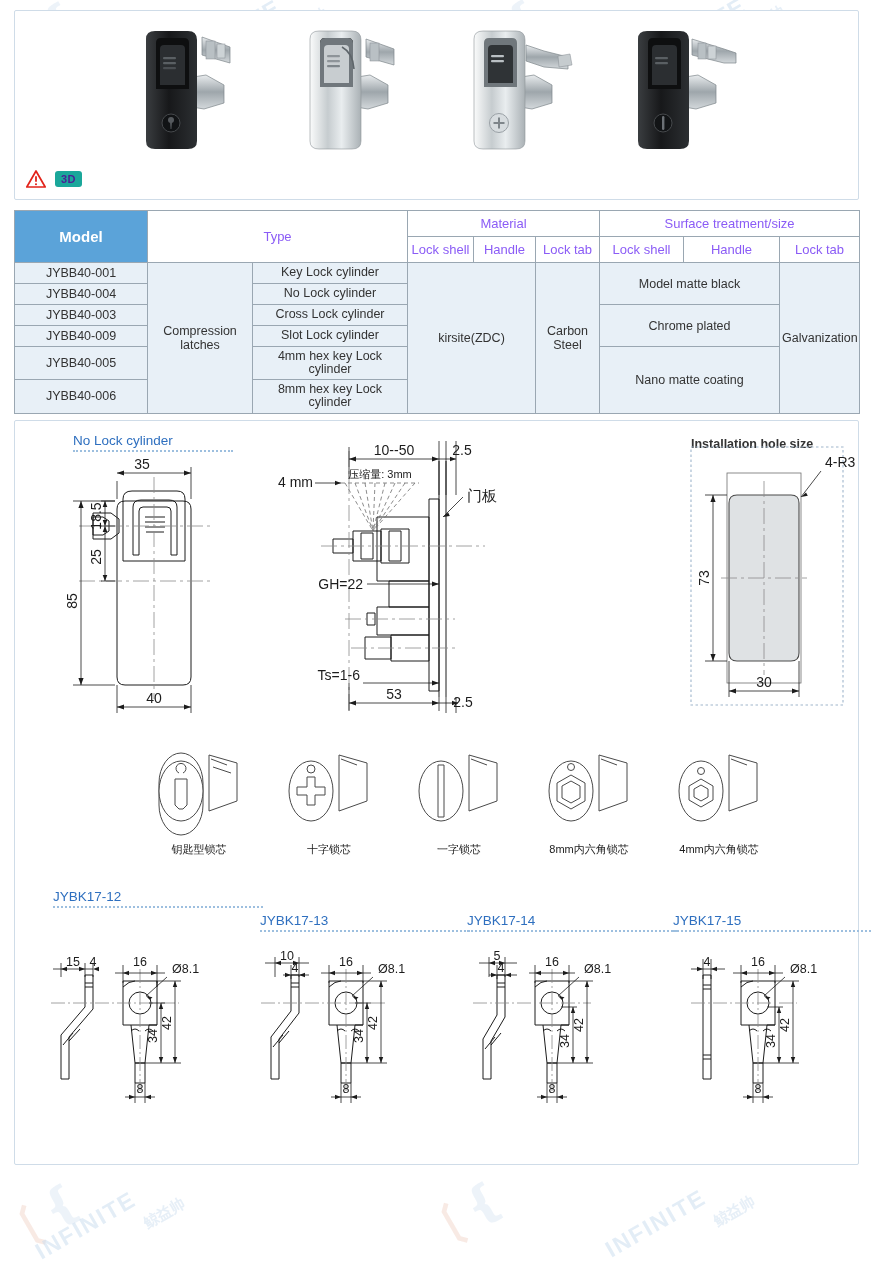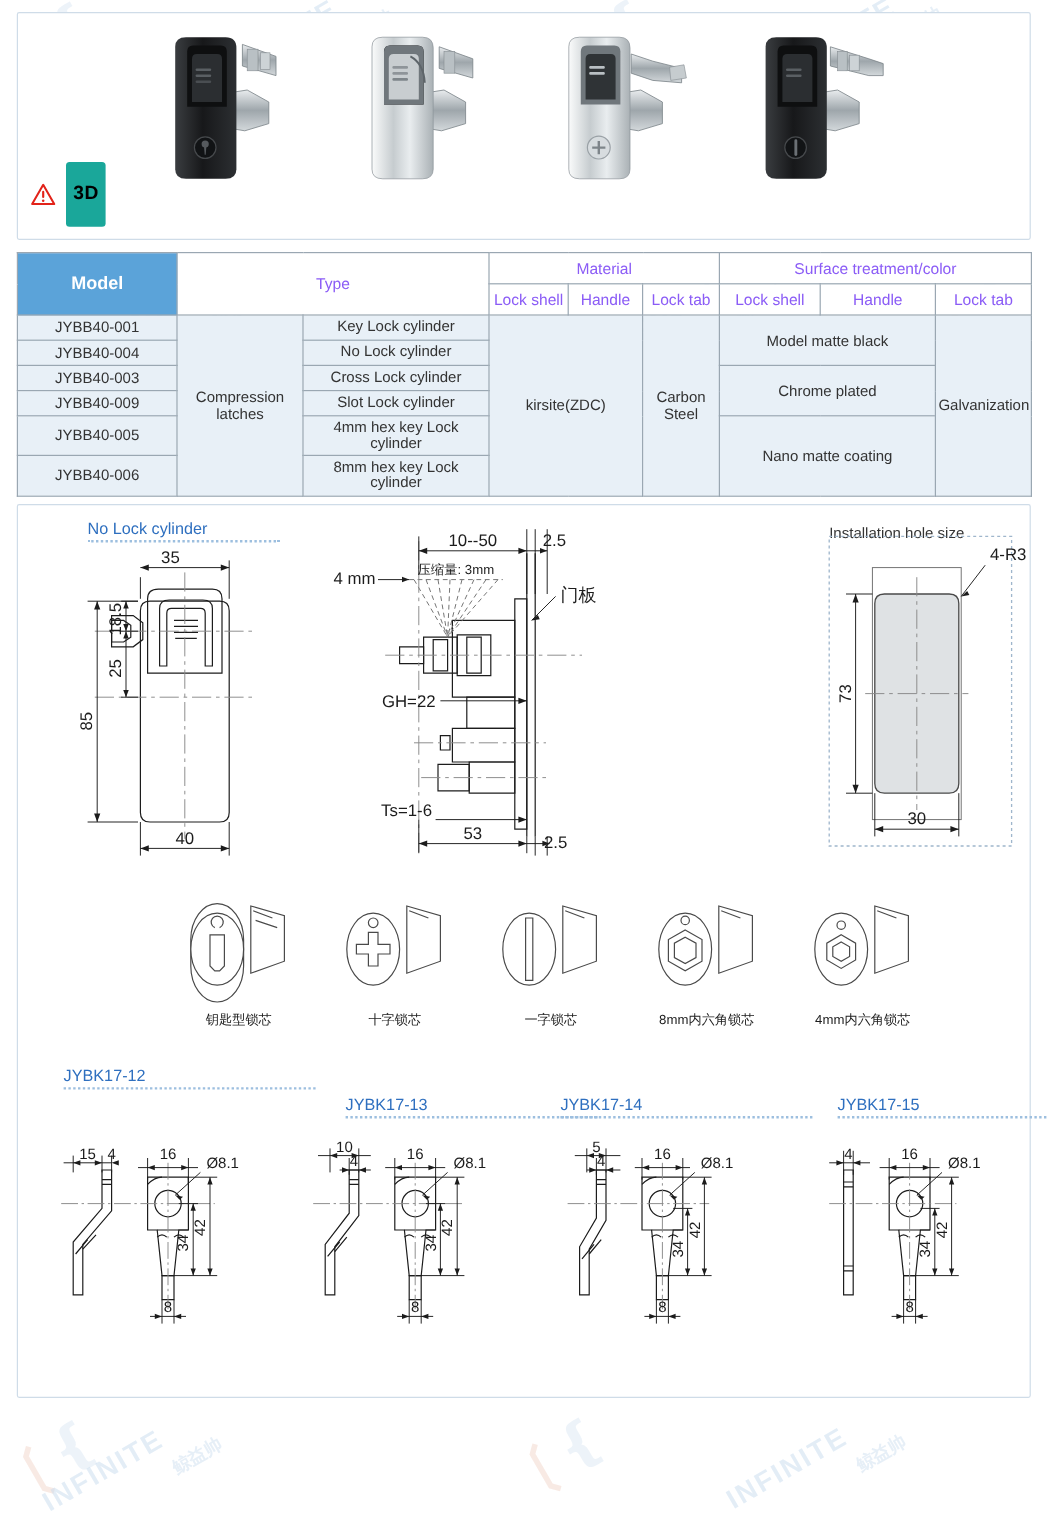--- a/index.html
+++ b/index.html
@@ -28,22 +28,22 @@
     position:relative; height:190px; border:1px solid #cfdce8; background:#fff;
     border-radius:2px; z-index:6;
   }
   .photos { display:flex; align-items:center; justify-content:center; gap:46px; height:150px; padding-top:8px;}
   .prod { position:relative; width:118px; height:135px; }
 
   .badges { position:absolute; left:10px; bottom:10px; display:flex; align-items:center; gap:8px; }
   .warn-tri { width:22px; height:20px; position:relative; }
   .warn-tri svg { display:block; }
   .badge-3d {
-    background:#1aa79a; color:#000000; font-size:16px; font-weight:700;
-    padding:18px 6px; border-radius:3px; line-height:1.1; letter-spacing:.5px;
+    background:#1aa79a; color:#4c1d95; font-size:11px; font-weight:700;
+    padding:2px 6px; border-radius:3px; line-height:1.1; letter-spacing:.5px;
   }
 
   
   .spec-wrap { margin-top:10px; position:relative; z-index:6; }
   table.spec { border-collapse:collapse; width:845px; table-layout:fixed; }
   table.spec td, table.spec th {
     border:1px solid #9aa7b2; font-weight:400; font-size:12.5px; color:#333;
     text-align:center; vertical-align:middle; background:#e8f0f7; padding:3px 2px;
   }
   table.spec th.hd {
@@ -70,21 +70,21 @@
   }
   .sec-title {
     position:absolute; color:#2e6fbf; font-size:13.5px; font-weight:400;
     padding-bottom:2px;
   }
   .sec-title:after {
     content:""; position:absolute; left:0; right:-60px; bottom:-2px; height:0;
     border-bottom:2px dotted #9dbfdf;
   }
   .svg-abs { position:absolute; left:0; top:0; }
-  .hole-title { position:absolute; font-size:12.5px; color:#333; }
+  .hole-title { position:absolute; font-size:12.5px; color:#333;font-weight:bold; }
 
   svg text { font-family:"Liberation Sans", sans-serif; }
 </style>
 </head>
 <body>
 
 <div class="page">
 
   <div class="wm-layer">
     <div class="wm wm-logo" style="left:6px;  top:6px;"><span class="o">❲</span>❴</div>
@@ -248,21 +248,21 @@
           <col style="width:64px">
         <col style="width:84px">
           <col style="width:96px">
           <col style="width:80px">
       </colgroup>
       <tbody>
           <tr>
         <th class="model-hd" rowspan="2">Model</th>
         <th class="hd" colspan="2" rowspan="2">Type</th>
         <th class="hd" colspan="3">Material</th>
-        <th class="hd" colspan="3">Surface treatment/color</th>
+        <th class="hd" colspan="3">Surface treatment/size</th>
       </tr>
       <tr>
         <th class="hd">Lock shell</th>
         <th class="hd">Handle</th>
         <th class="hd">Lock tab</th>
         <th class="hd">Lock shell</th>
         <th class="hd">Handle</th>
         <th class="hd">Lock tab</th>
       </tr>
 
@@ -546,23 +546,23 @@
       <g fill="#1c1c1c" font-size="11" text-anchor="middle">
         <text x="64" y="112">钥匙型锁芯</text>
         <text x="194" y="112">十字锁芯</text>
         <text x="324" y="112">一字锁芯</text>
         <text x="454" y="112">8mm内六角锁芯</text>
         <text x="584" y="112">4mm内六角锁芯</text>
       </g>
     </svg>
 
     <div class="sec-title" style="left:38px;  top:468px; width:150px;">JYBK17-12</div>
-    <div class="sec-title" style="left:245px; top:492px; width:150px;margin-left:28px;">JYBK17-13</div>
+    <div class="sec-title" style="left:245px; top:492px; width:150px;">JYBK17-13</div>
     <div class="sec-title" style="left:452px; top:492px; width:150px;">JYBK17-14</div>
-    <div class="sec-title" style="left:658px; top:492px; width:150px;margin-left:25px;">JYBK17-15</div>
+    <div class="sec-title" style="left:658px; top:492px; width:150px;">JYBK17-15</div>
 
     <svg class="svg-abs" style="top:530px;left:0" width="843" height="200" viewBox="0 0 843 200">
       <g stroke="#1c1c1c" fill="none" stroke-width="1">
 
         <g transform="translate(34,0)">
 
           <path d="M36 24 L44 24 L44 58 L20 86 L20 128 L12 128 L12 84 L36 56 Z"></path>
           <path d="M36 32 L44 32 M36 36 L44 36"></path>
           <path d="M20 90 L31 78 M14 94 L24 82"></path>
 

